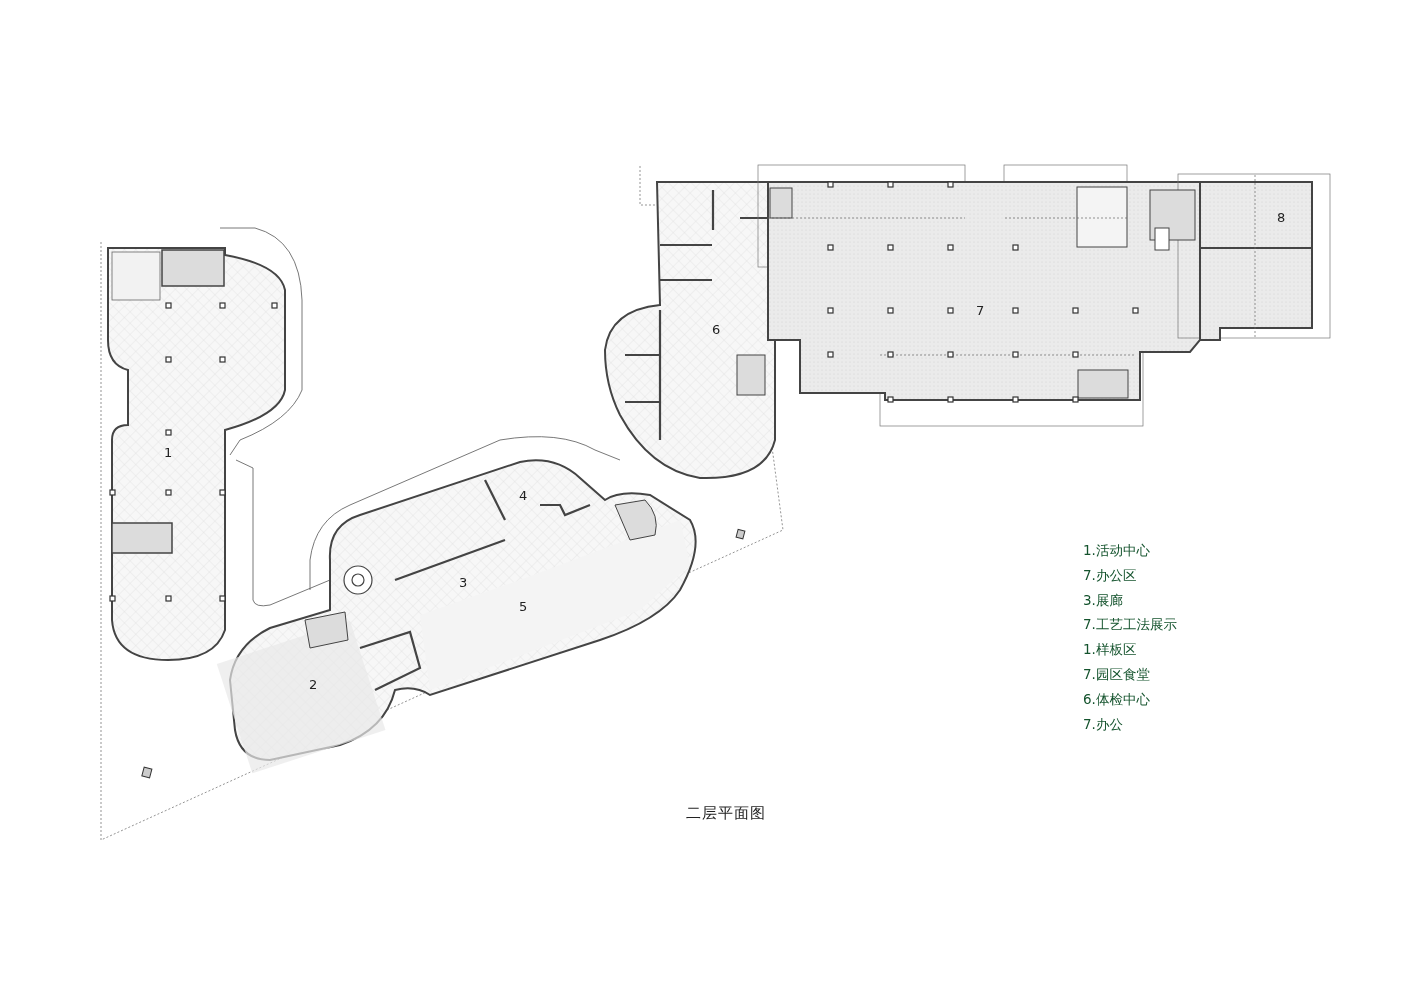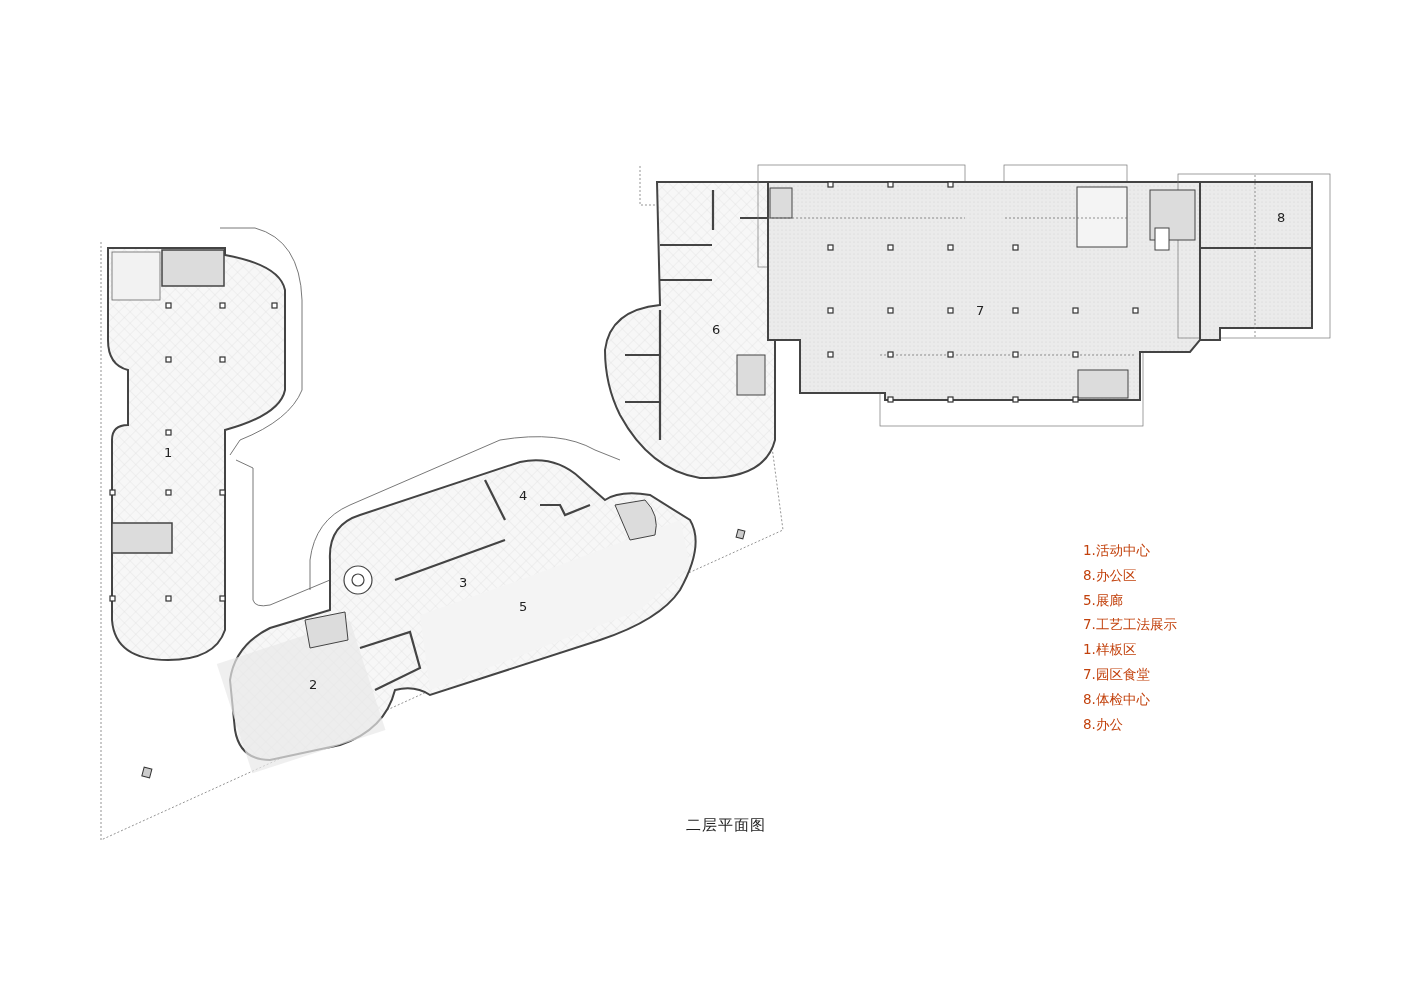--- a/index.html
+++ b/index.html
@@ -1,20 +1,20 @@
 <!DOCTYPE html>
 <html><head>
 <meta charset="utf-8">
 <style>
   html,body{margin:0;padding:0;background:#ffffff;}
   body{width:1414px;height:1000px;position:relative;overflow:hidden;font-family:"DejaVu Sans","Liberation Sans",sans-serif;}
   #plan{position:absolute;left:0;top:0;width:1414px;height:1000px;}
-  .legend{position:absolute;left:1083px;top:538px;font-size:13.5px;color:#c2410c;line-height:24.8px;}
+  .legend{position:absolute;left:1083px;top:538px;font-size:13.5px;color:#14532d;line-height:24.8px;}
   .legend div{white-space:nowrap;}
-  .title{position:absolute;left:686px;top:804px;font-size:15px;color:#222;letter-spacing:1px;margin-top:12px;}
+  .title{position:absolute;left:686px;top:804px;font-size:15px;color:#222;letter-spacing:1px;}
   .room-label{font-family:"DejaVu Sans","Liberation Sans",sans-serif;font-size:13px;fill:#222;}
   .wall{fill:none;stroke:#444;stroke-width:2.2;}
   .thin{fill:none;stroke:#555;stroke-width:0.8;}
   .dash{fill:none;stroke:#666;stroke-width:0.7;stroke-dasharray:2 2;}
   .col{fill:#fff;stroke:#333;stroke-width:1.2;}
 </style>
 </head>
 <body>
 
 <svg id="plan" viewBox="0 0 1414 1000" xmlns="http://www.w3.org/2000/svg">
@@ -130,22 +130,22 @@
     <rect x="1155" y="228" width="14" height="22" fill="#fff" stroke="#444" stroke-width="1"></rect>
     <text class="room-label" x="1277" y="222">8</text>
   </g>
 
   <rect x="143" y="768" width="8" height="9" fill="#ccc" stroke="#333" stroke-width="1" transform="rotate(15 147 772)"></rect>
   <rect x="737" y="530" width="7" height="8" fill="#ccc" stroke="#333" stroke-width="1" transform="rotate(15 740 534)"></rect>
 </svg>
 
 <div class="legend">
   <div>1.活动中心</div>
-  <div>8.办公区</div>
-  <div>5.展廊</div>
+  <div>7.办公区</div>
+  <div>3.展廊</div>
   <div>7.工艺工法展示</div>
   <div>1.样板区</div>
   <div>7.园区食堂</div>
-  <div>8.体检中心</div>
-  <div>8.办公</div>
+  <div>6.体检中心</div>
+  <div>7.办公</div>
 </div>
 
 <div class="title">二层平面图</div>
 
 </body></html>

